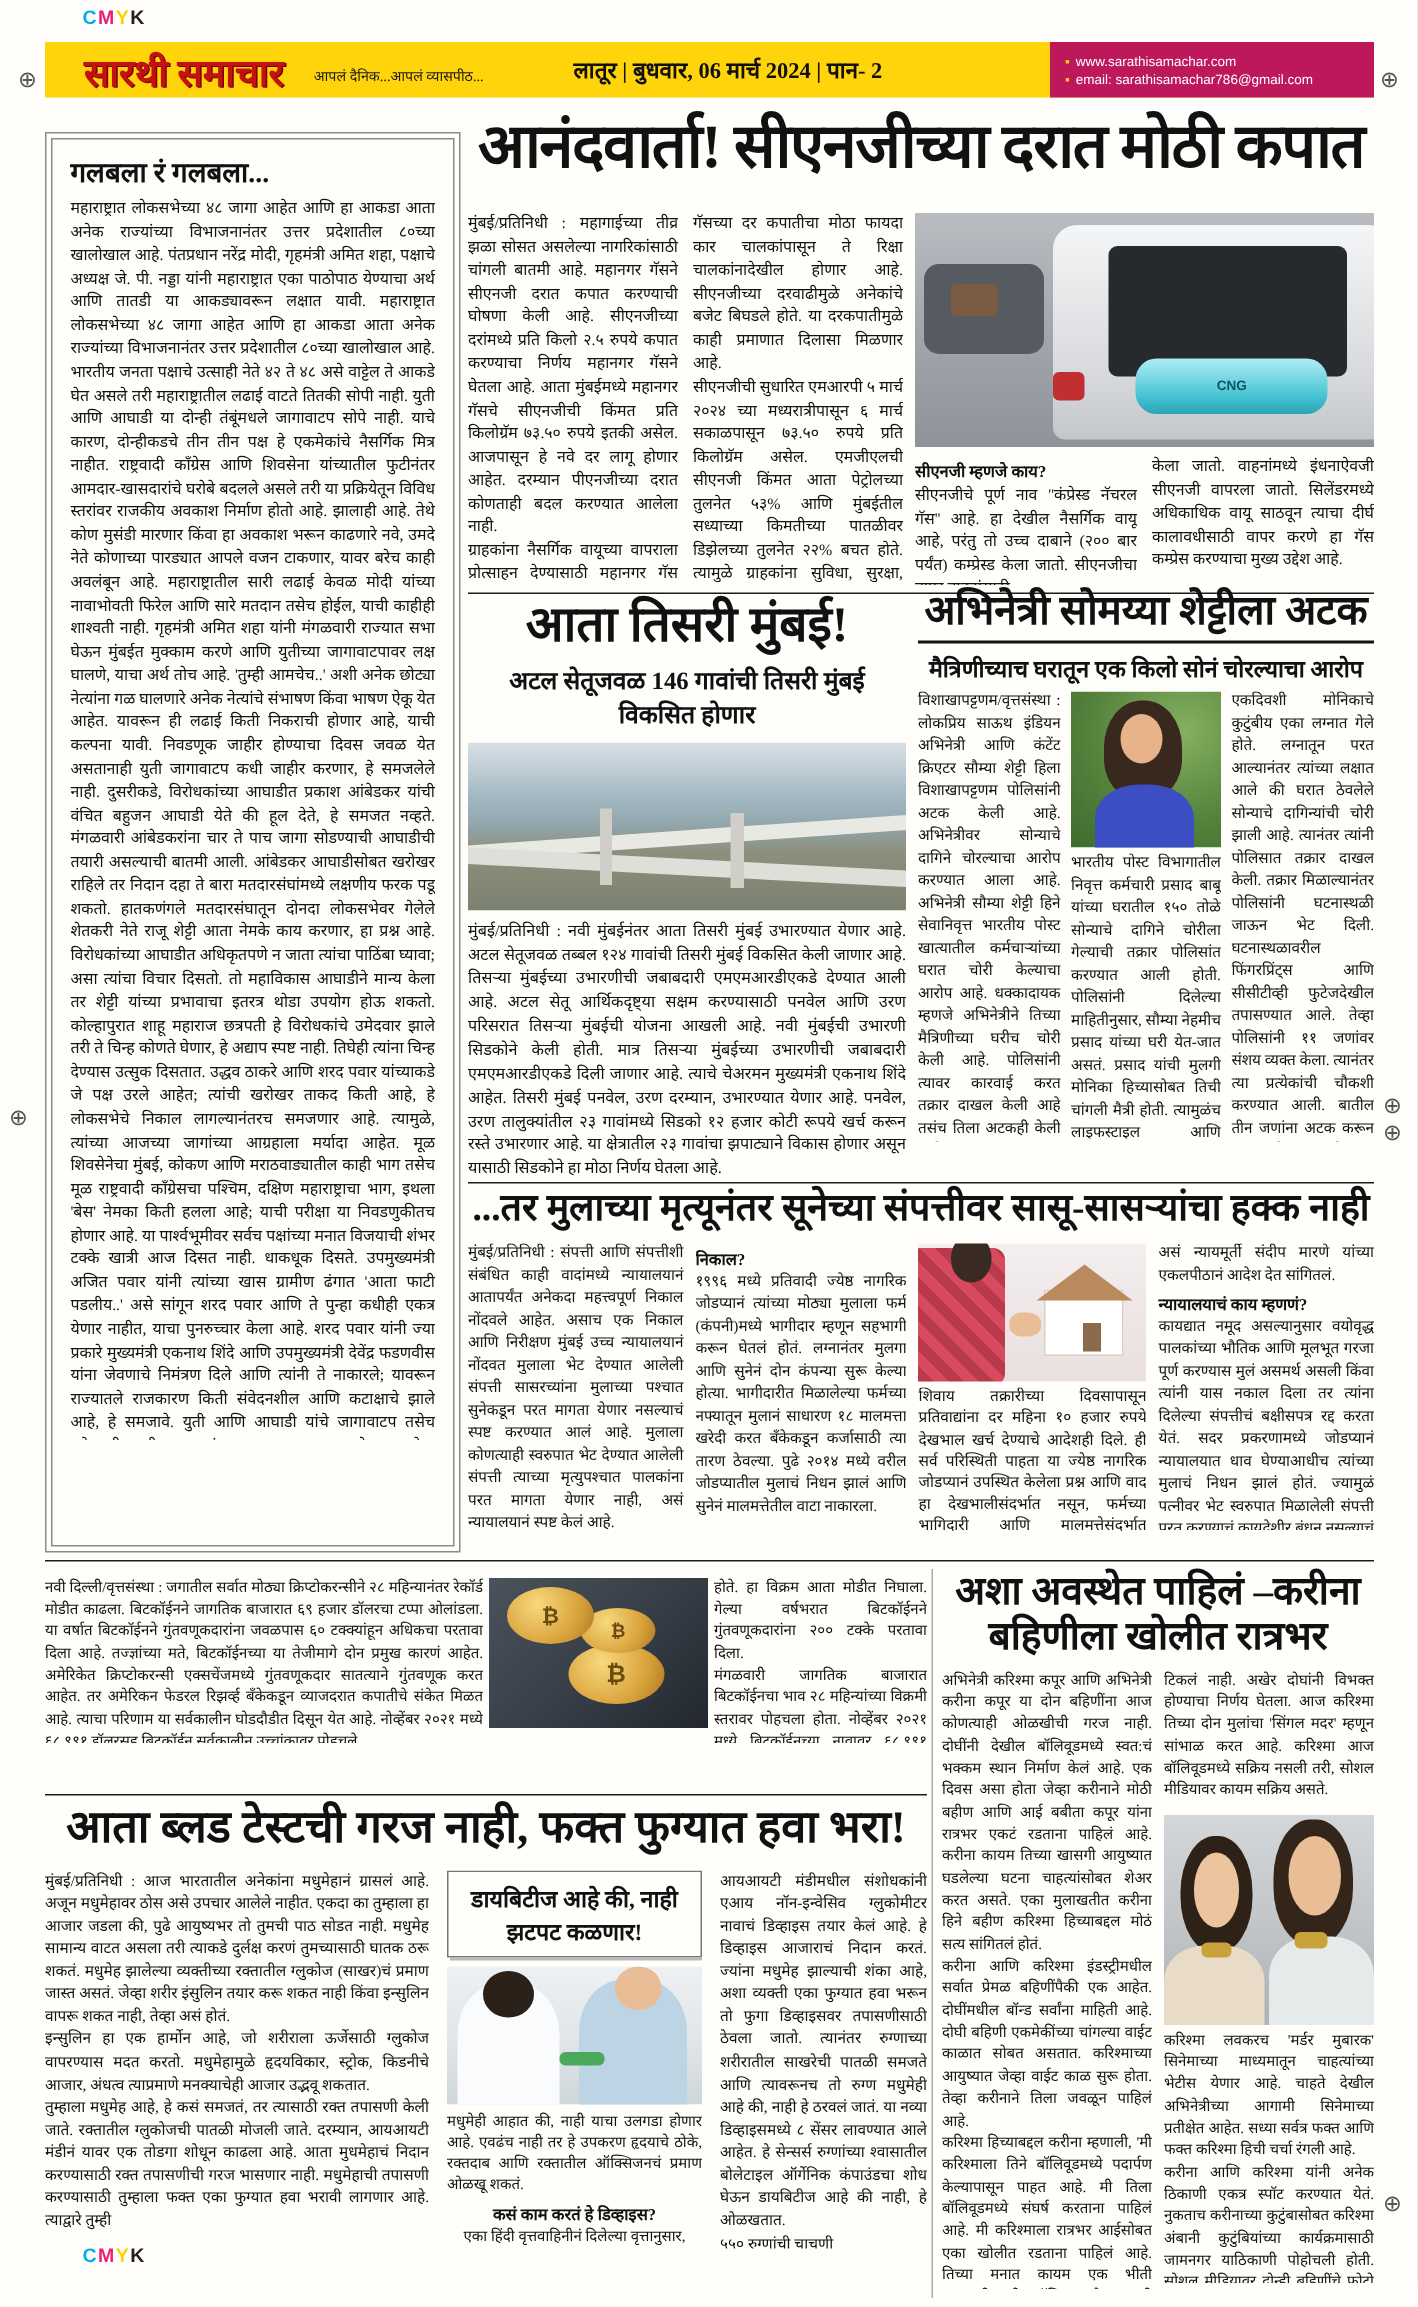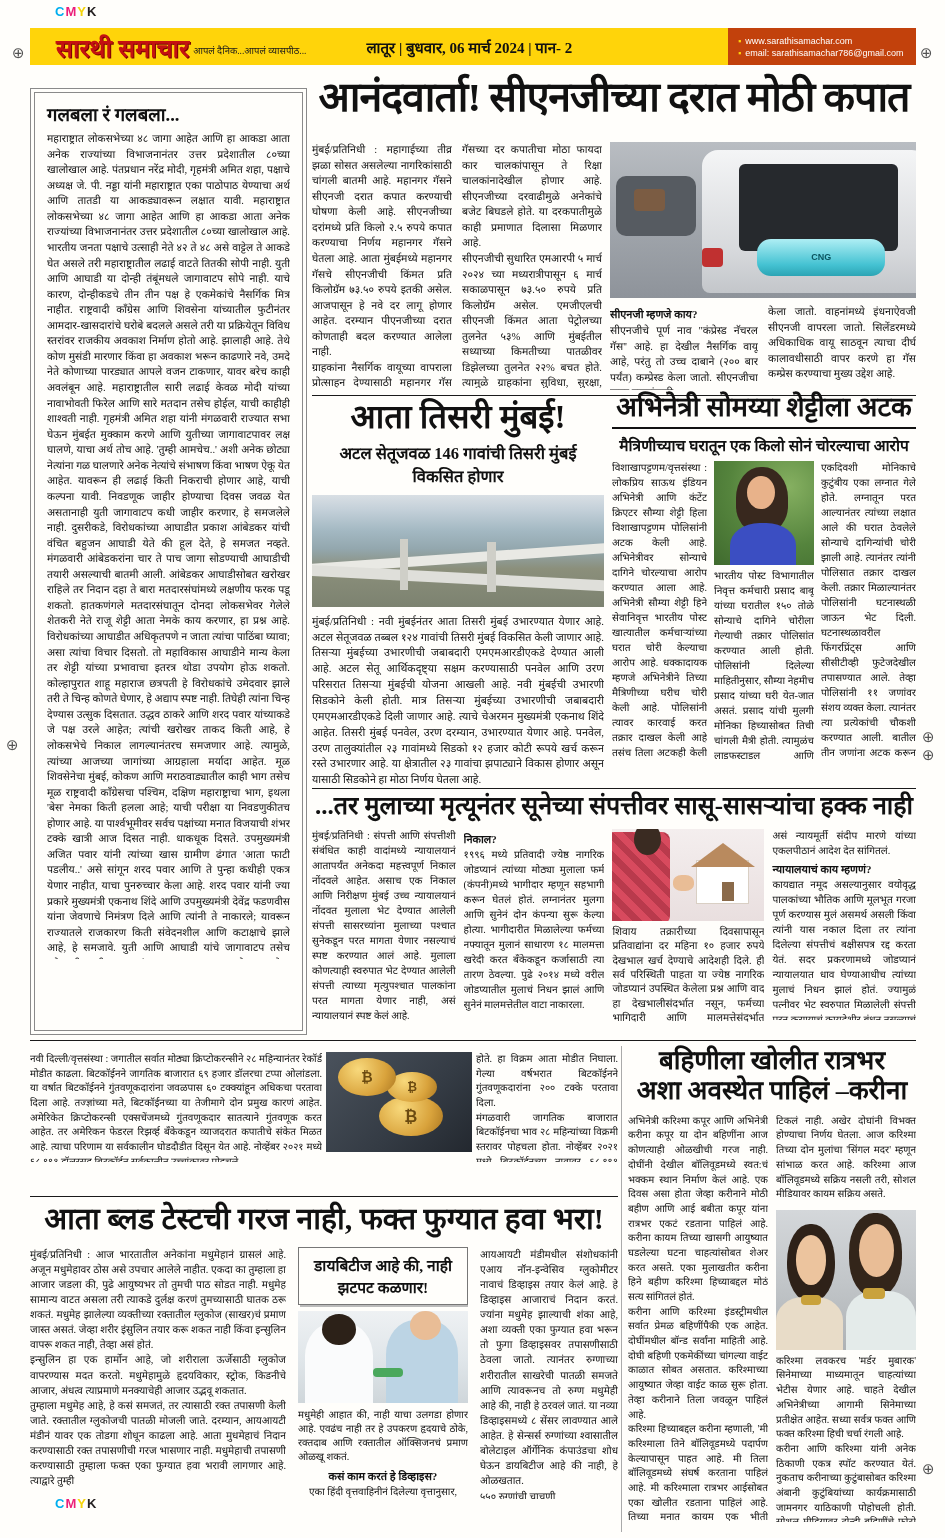--- a/index.html
+++ b/index.html
@@ -6,23 +6,23 @@
   #page{position:relative;width:945px;height:1538px;background:#fffefb;margin:0 auto;
         font-family:"Liberation Serif","DejaVu Serif",serif;color:#111;overflow:hidden;}
   .abs{position:absolute;}
   .t{font-size:10.6px;line-height:1.47;text-align:justify;white-space:pre-line;overflow:hidden;}
   .regmark{position:absolute;font-size:15px;color:#555;font-family:"DejaVu Sans",sans-serif;}
   .cmyk{position:absolute;font-family:"Liberation Sans",sans-serif;font-weight:bold;font-size:13px;letter-spacing:1px;}
   .cmyk .c{color:#00aeef}.cmyk .m{color:#ec1e79}.cmyk .y{color:#f5d40a}.cmyk .k{color:#231f20}
   
   .masthead{left:30px;top:28px;width:886px;height:37px;background:#ffd40a;display:flex;align-items:center;}
   .mast-logo{color:#c41111;font-size:25px;font-weight:bold;padding-left:26px;text-shadow:1px 1px 0 #7a0000;white-space:nowrap;}
-  .mast-tagline{font-size:9.5px;color:#1a1a1a;margin-left:4px;margin-top:8px;white-space:nowrap;}
+  .mast-tagline{font-size:9.5px;color:#1a1a1a;margin-left:20px;margin-top:8px;white-space:nowrap;}
   .mast-date{font-size:15px;font-weight:bold;margin-left:60px;white-space:nowrap;}
-  .mast-contact{margin-left:auto;background:#c2410c;color:#fff;width:188px;height:37px;font-size:9px;
+  .mast-contact{margin-left:auto;background:#be185d;color:#fff;width:216px;height:37px;font-size:9px;
       font-family:"Liberation Sans",sans-serif;display:flex;flex-direction:column;justify-content:center;gap:2px;padding-left:10px;box-sizing:border-box;}
   .mast-contact .b{color:#ffd40a;margin-right:4px;}
   
   .editorial{left:30px;top:88px;width:277px;height:947px;border:1px solid #8a8a8a;padding:3px;box-sizing:border-box;}
   .ed-inner{border:1px solid #8a8a8a;height:100%;box-sizing:border-box;padding:8px 12px;}
   .ed-header{font-size:33px;font-weight:bold;font-style:italic;text-decoration:underline;text-align:center;margin:4px 0 10px;}
   .ed-title{font-size:18.5px;font-weight:bold;margin-bottom:5px;}
   .ed-body{height:828px;}
   
   .headline-xl{font-size:41px;font-weight:900;text-align:center;letter-spacing:-1px;line-height:1.05;}
@@ -176,22 +176,22 @@
         <div class="coin" style="left:8%;top:6%;width:40%;height:38%;font-size:14px;">₿</div>
       </div>
       <div class="t" style="flex:1;font-size:10px;">होते. हा विक्रम आता मोडीत निघाला. गेल्या वर्षभरात बिटकॉईनने गुंतवणूकदारांना २०० टक्के परतावा दिला.
 मंगळवारी जागतिक बाजारात बिटकॉईनचा भाव २८ महिन्यांच्या विक्रमी स्तरावर पोहचला होता. नोव्हेंबर २०२१ मध्ये बिटकॉईनच्या नावावर ६८,९९१ डॉलरचा विक्रम आहे. हा रेकॉर्ड इतिहासजमा झाला. व्यापारी सत्रात बिटकॉईन ६९,२०८.७९ डॉलरच्या पण पुढे गेले. विशेष म्हणजे या २८ महिन्यात बिटकॉईन २० हजार डॉलरहून निच्चांकावर पोहचले होते. व्याजदर वाढल्याने हा फरक दिसून आला. बिटकॉईनसह इतर क्रिप्टोकरन्सीत पण पसरण दिसून आली.</div>
     </div>
   </div>
   <div class="abs rule" style="left:30px;top:1196px;width:588px;"></div>
 
   <div class="abs" style="left:628px;top:1046px;width:288px;">
     <div class="headline-m" style="font-size:26px;">
+      <div>अशा अवस्थेत पाहिलं –करीना</div>
       <div>बहिणीला खोलीत रात्रभर</div>
-      <div>अशा अवस्थेत पाहिलं –करीना</div>
     </div>
     <div class="cols" style="gap:8px;margin-top:8px;height:412px;overflow:hidden;">
       <div class="t" style="flex:1;font-size:10px;">अभिनेत्री करिश्मा कपूर आणि अभिनेत्री करीना कपूर या दोन बहिणींना आज कोणत्याही ओळखीची गरज नाही. दोघींनी देखील बॉलिवूडमध्ये स्वत:चं भक्कम स्थान निर्माण केलं आहे. एक दिवस असा होता जेव्हा करीनाने मोठी बहीण आणि आई बबीता कपूर यांना रात्रभर एकटं रडताना पाहिलं आहे. करीना कायम तिच्या खासगी आयुष्यात घडलेल्या घटना चाहत्यांसोबत शेअर करत असते. एका मुलाखतीत करीना हिने बहीण करिश्मा हिच्याबद्दल मोठं सत्य सांगितलं होतं.
 करीना आणि करिश्मा इंडस्ट्रीमधील सर्वात प्रेमळ बहिणींपैकी एक आहेत. दोघींमधील बॉन्ड सर्वांना माहिती आहे. दोघी बहिणी एकमेकींच्या चांगल्या वाईट काळात सोबत असतात. करिश्माच्या आयुष्यात जेव्हा वाईट काळ सुरू होता. तेव्हा करीनाने तिला जवळून पाहिलं आहे.
 करिश्मा हिच्याबद्दल करीना म्हणाली, 'मी करिश्माला तिने बॉलिवूडमध्ये पदार्पण केल्यापासून पाहत आहे. मी तिला बॉलिवूडमध्ये संघर्ष करताना पाहिलं आहे. मी करिश्माला रात्रभर आईसोबत एका खोलीत रडताना पाहिलं आहे. तिच्या मनात कायम एक भीती असायची, ती बॉलिवूडमध्ये यशस्वी होईल की नाही'
 'मी लहान असल्यामुळे काही गोष्टी माझ्या समोर होत नव्हत्या. पण मी दोघींना वाईट परिस्थितींचा सामना करताना पाहिलं आहे.' सांगायचं झालं तर, करिश्मा हिला बॉलिवूडमध्ये यश तर मिळालं, पण खासगी आयुष्यात अभिनेत्रीने अनेक अडचणींचा सामना केला आहे.
 करिश्मा कपूर हिचं लग्न उद्योजक संजय कपूर याच्यासोबत झालं पण दोघांचं लग्न फार काळ</div>
       <div style="flex:1;overflow:hidden;">
         <div class="t" style="font-size:10px;height:92px;">टिकलं नाही. अखेर दोघांनी विभक्त होण्याचा निर्णय घेतला. आज करिश्मा तिच्या दोन मुलांचा 'सिंगल मदर' म्हणून सांभाळ करत आहे. करिश्मा आज बॉलिवूडमध्ये सक्रिय नसली तरी, सोशल मीडियावर कायम सक्रिय असते.</div>
         <div class="photo" style="width:100%;height:140px;margin:4px 0;">

